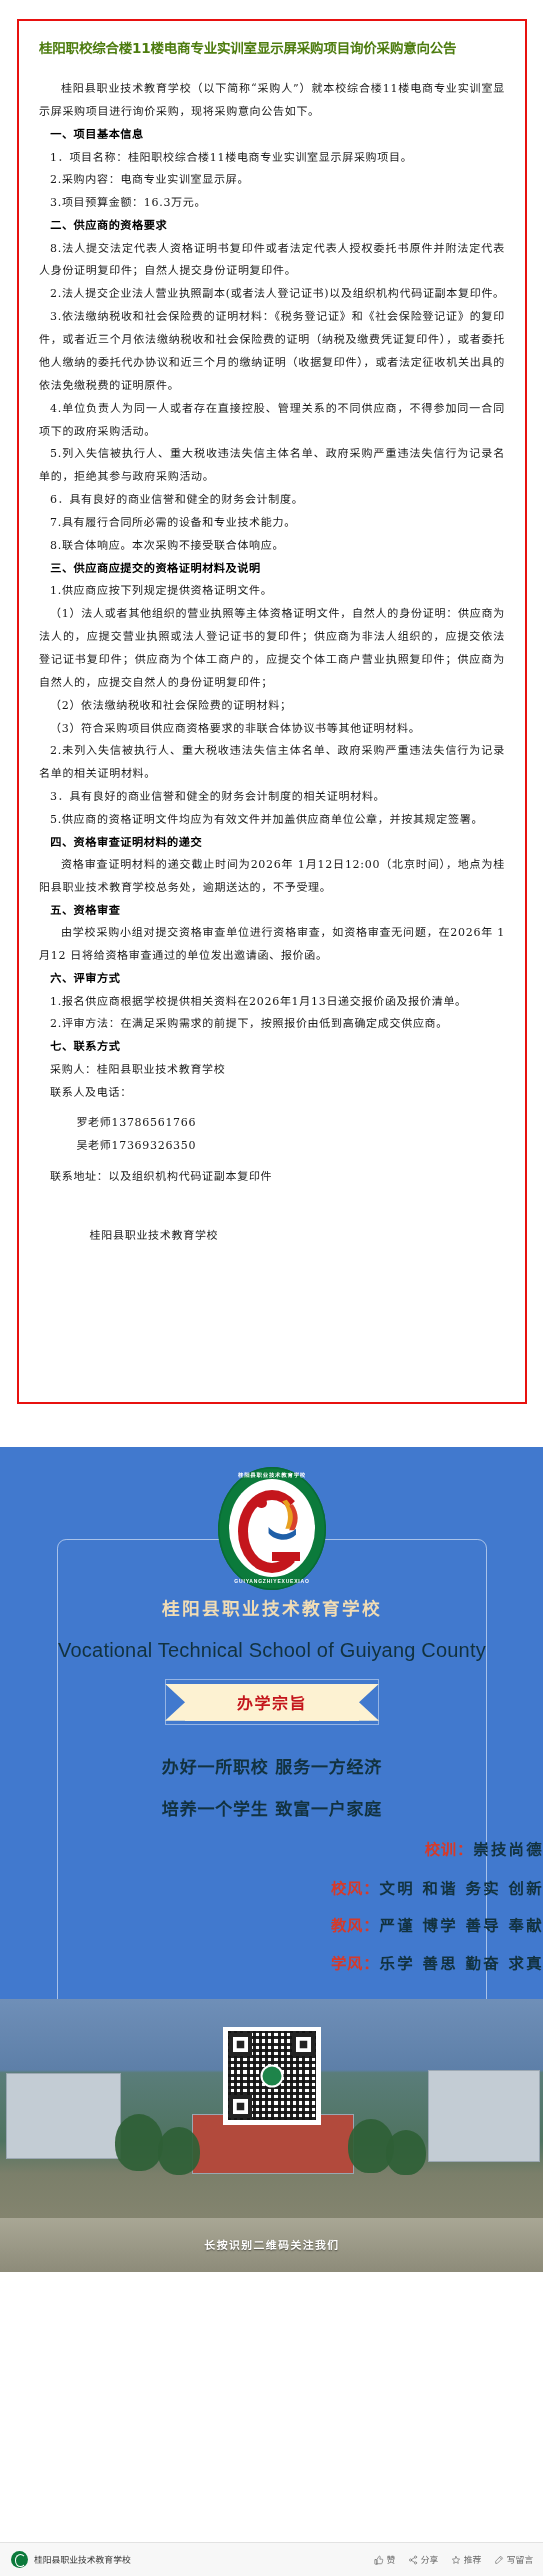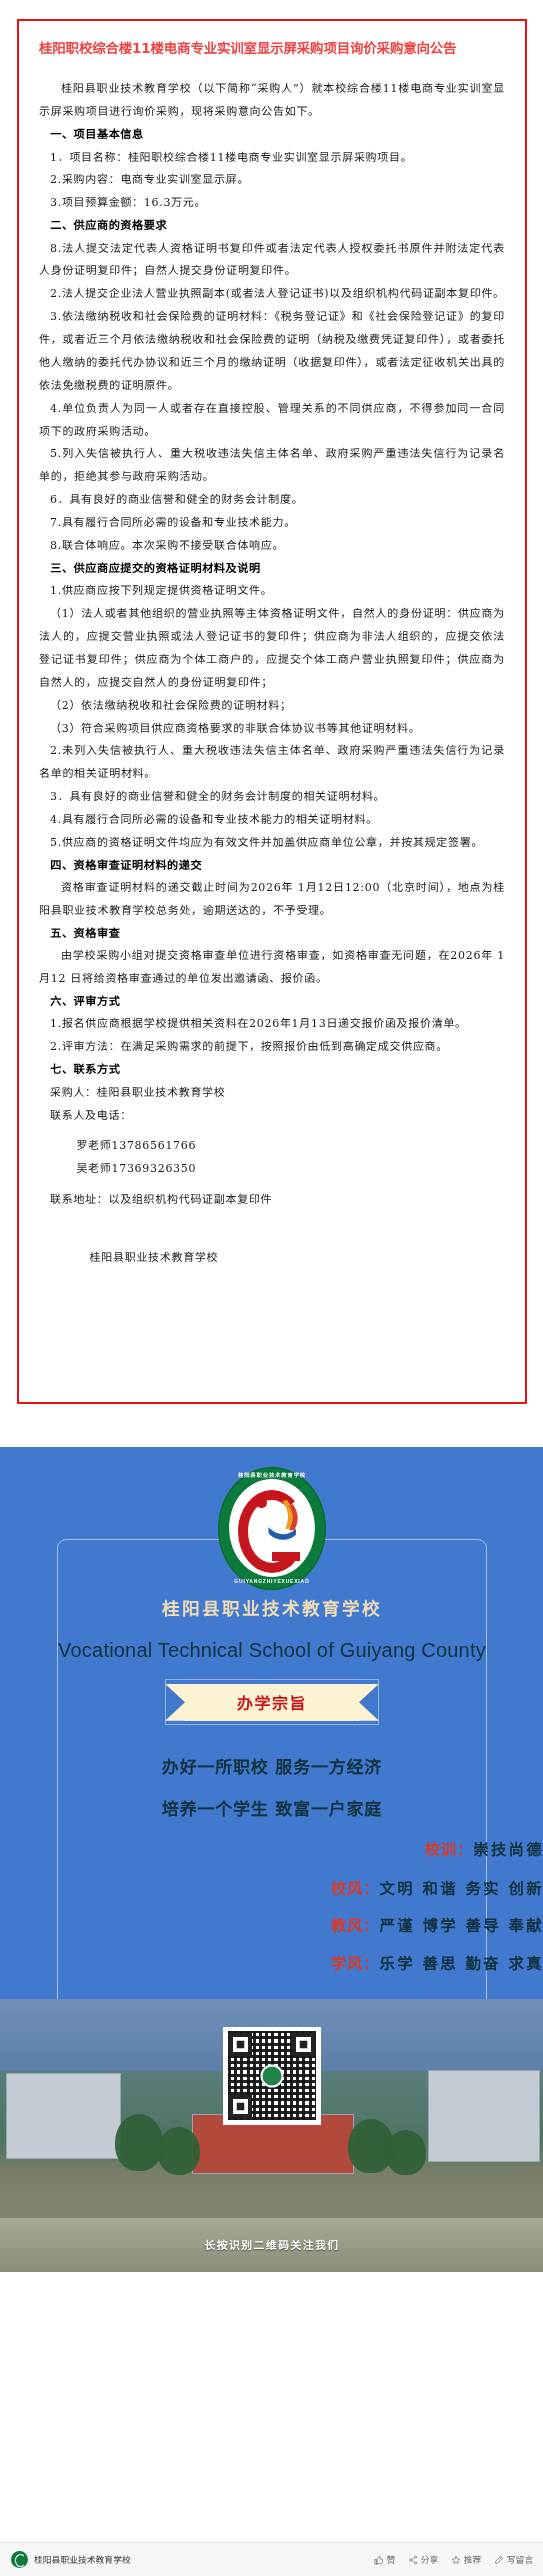--- a/index.html
+++ b/index.html
@@ -30,21 +30,21 @@
     background: #ffffff;
     padding: 17px 20px 23px 20px;
     min-height: 1385px;
   }
 
   .notice-title {
     font-family: "DejaVu Sans", sans-serif;
     font-weight: bold;
     font-size: 13.5px;
     line-height: 1.55;
-    color: #ef4444;
+    color: #4d7c0f;
     letter-spacing: -0.2px;
     margin-bottom: 20px;
   }
 
   .para {
     font-family: "DejaVu Serif", "Liberation Serif", serif;
     font-size: 11px;
     line-height: 2.08;
     color: #1a1a1a;
     text-align: justify;
@@ -425,21 +425,20 @@
     </div>
 
     <div>
       <div class="section-head">三、供应商应提交的资格证明材料及说明</div>
       <p class="para indent1">1.供应商应按下列规定提供资格证明文件。</p>
       <p class="para indent1">（1）法人或者其他组织的营业执照等主体资格证明文件，自然人的身份证明：供应商为法人的，应提交营业执照或法人登记证书的复印件；供应商为非法人组织的，应提交依法登记证书复印件；供应商为个体工商户的，应提交个体工商户营业执照复印件；供应商为自然人的，应提交自然人的身份证明复印件；</p>
       <p class="para indent1">（2）依法缴纳税收和社会保险费的证明材料；</p>
       <p class="para indent1">（3）符合采购项目供应商资格要求的非联合体协议书等其他证明材料。</p>
       <p class="para indent1">2.未列入失信被执行人、重大税收违法失信主体名单、政府采购严重违法失信行为记录名单的相关证明材料。</p>
       <p class="para indent1">3．具有良好的商业信誉和健全的财务会计制度的相关证明材料。</p>
-      <p class="para indent1">4.具有履行合同所必需的设备和专业技术能力的相关证明材料。</p>
       <p class="para indent1">5.供应商的资格证明文件均应为有效文件并加盖供应商单位公章，并按其规定签署。</p>
     </div>
 
     <div>
       <div class="section-head">四、资格审查证明材料的递交</div>
       <p class="para indent2">资格审查证明材料的递交截止时间为2026年 1月12日12:00（北京时间），地点为桂阳县职业技术教育学校总务处，逾期送达的，不予受理。</p>
     </div>
 
     <div>
       <div class="section-head">五、资格审查</div>

